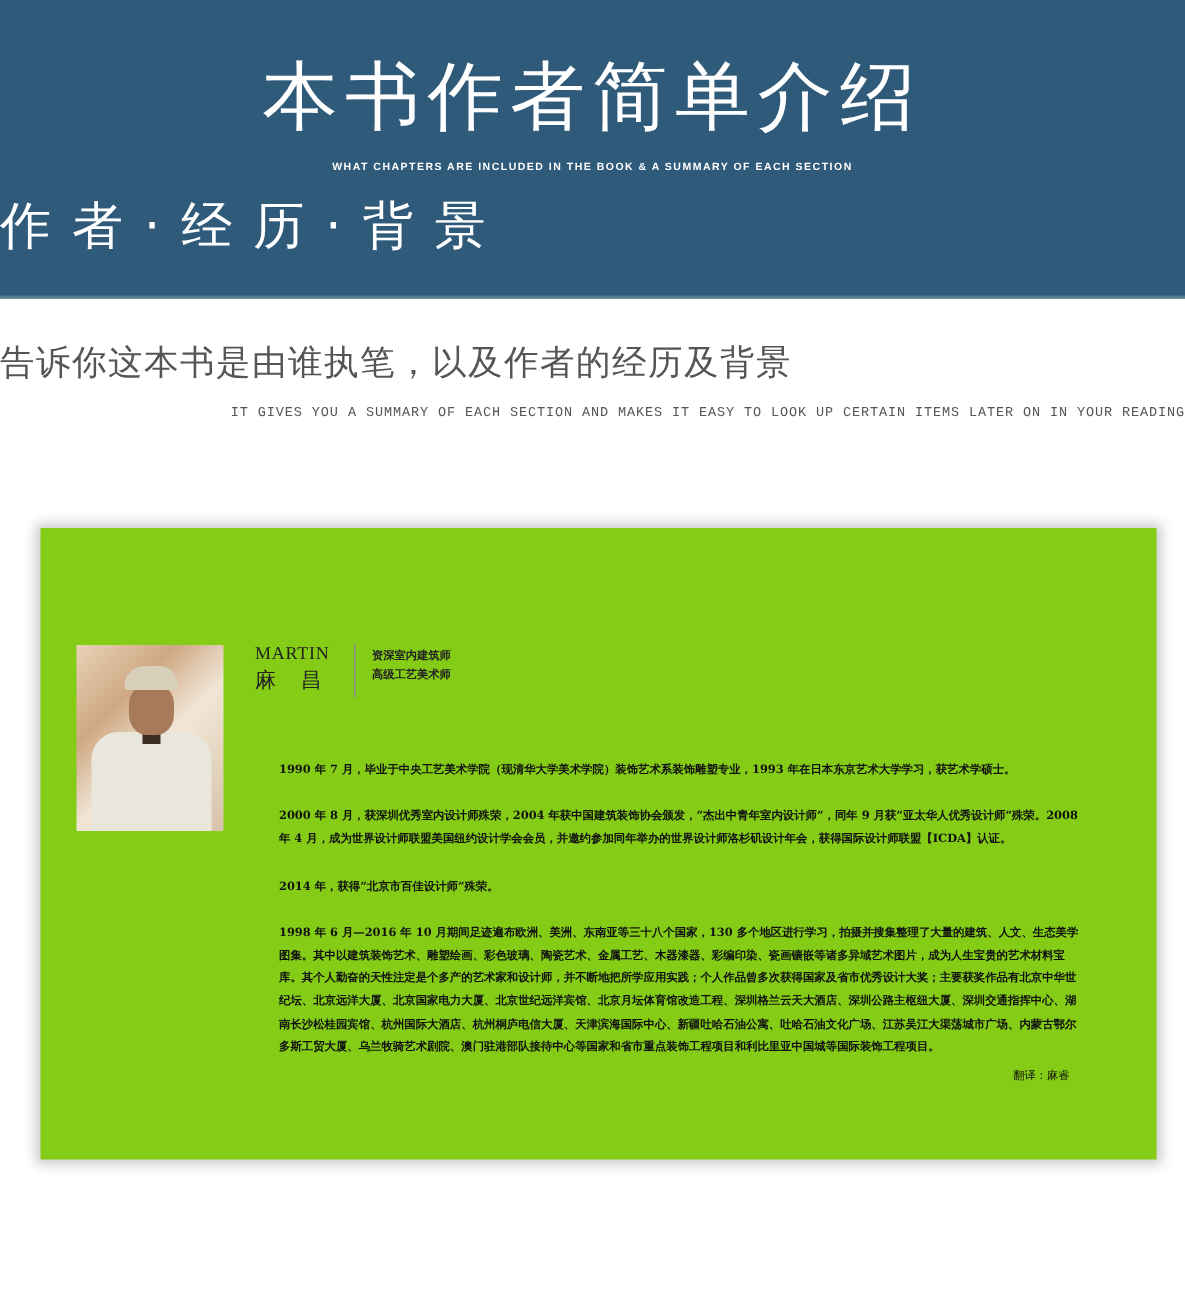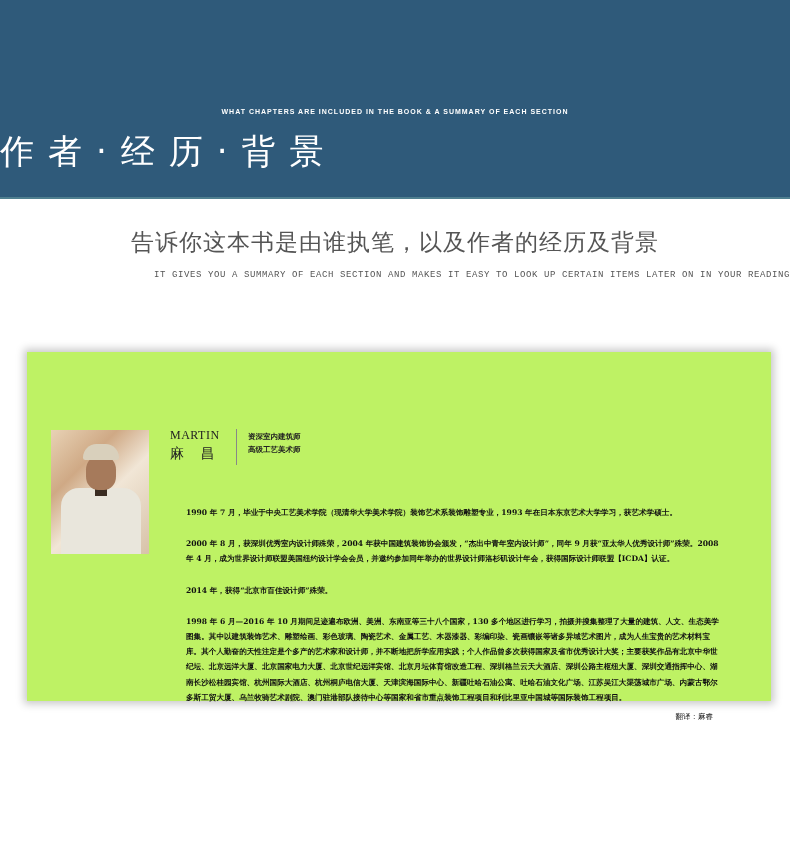--- a/index.html
+++ b/index.html
@@ -19,31 +19,31 @@
   .header-sub {
     position:absolute; left:0; width:790px; top:108px; text-align:center;
     color:#ffffff; font-size:7px; letter-spacing:1px; font-weight:bold;
     font-family:"Liberation Sans", sans-serif;
   }
   .header-tag {
     position:absolute; left:0; width:790px; top:128px; text-align:left;
     color:#ffffff; font-size:34px; letter-spacing:14px; line-height:46px;
   }
   .intro-cn {
-    position:absolute; left:0; width:790px; top:226px; text-align:center;
+    position:absolute; left:0; width:790px; top:226px; text-align:left;
     color:#555555; font-size:23px; letter-spacing:1px; line-height:32px;
   }
   .intro-en {
     position:absolute; left:0; width:790px; top:270px; text-align:right;
     color:#555555; font-size:9px; letter-spacing:0.6px;
     font-family:Liberation Mono, monospace;
   }
   .card {
-    position:absolute; left:27px; top:352px; width:744px; height:349px;
-    background:#bef264; box-shadow: 0 0 8px 3px rgba(0,0,0,0.22);
+    position:absolute; left:27px; top:352px; width:744px; height:421px;
+    background:#84cc16; box-shadow: 0 0 8px 3px rgba(0,0,0,0.22);
   }
   .photo {
     position:absolute; left:24px; top:78px; width:98px; height:124px;
     background: linear-gradient(135deg,#e8d2b5 0%,#cfa985 30%,#f1e6d6 55%,#d7c2a8 100%);
     overflow:hidden;
   }
   .photo .cap { position:absolute; left:32px; top:14px; width:36px; height:16px; background:#d9d0bc; border-radius:16px 16px 3px 3px; }
   .photo .face { position:absolute; left:35px; top:26px; width:30px; height:34px; background:#a67a5b; border-radius:40%; }
   .photo .body { position:absolute; left:10px; top:58px; width:80px; height:70px; background:#e9e6dc; border-radius:18px 18px 0 0; }
   .photo .neck { position:absolute; left:44px; top:56px; width:12px; height:10px; background:#3a2c22; }
@@ -67,20 +67,21 @@
   }
   .bio p { margin:16px; }
   .translator {
     position:absolute; right:58px; top:360px; font-size:7.5px; color:#111; font-weight:normal;
   }
 </style>
 </head>
 <body>
 
 <div class="header">
+  <div class="header-title">本书作者简单介绍</div>
   <div class="header-sub">WHAT CHAPTERS ARE INCLUDED IN THE BOOK &amp; A SUMMARY OF EACH SECTION</div>
   <div class="header-tag">作者·经历·背景</div>
 </div>
 
 <div class="intro-cn">告诉你这本书是由谁执笔，以及作者的经历及背景</div>
 <div class="intro-en">IT GIVES YOU A SUMMARY OF EACH SECTION AND MAKES IT EASY TO LOOK UP CERTAIN ITEMS LATER ON IN YOUR READING</div>
 
 <div class="card">
   <div class="photo">
     <div class="body"></div>

